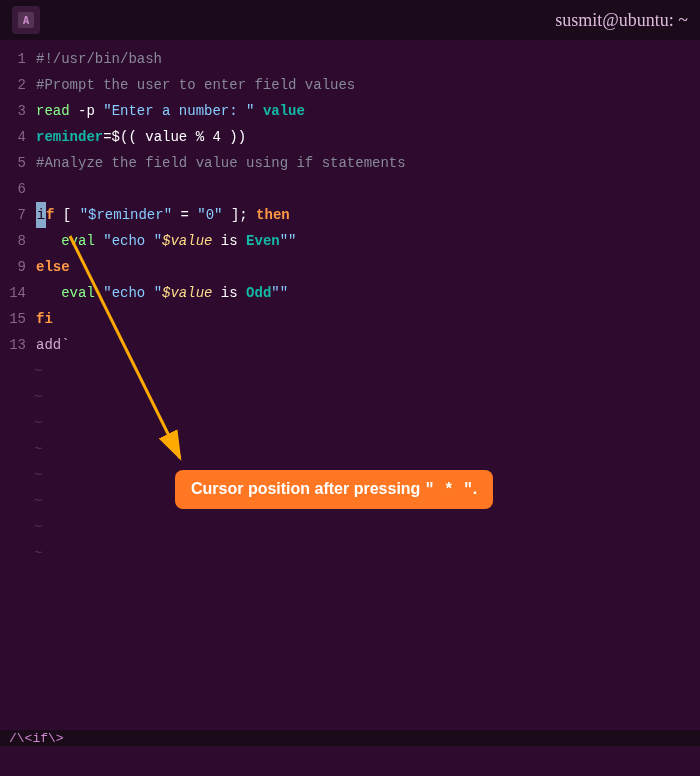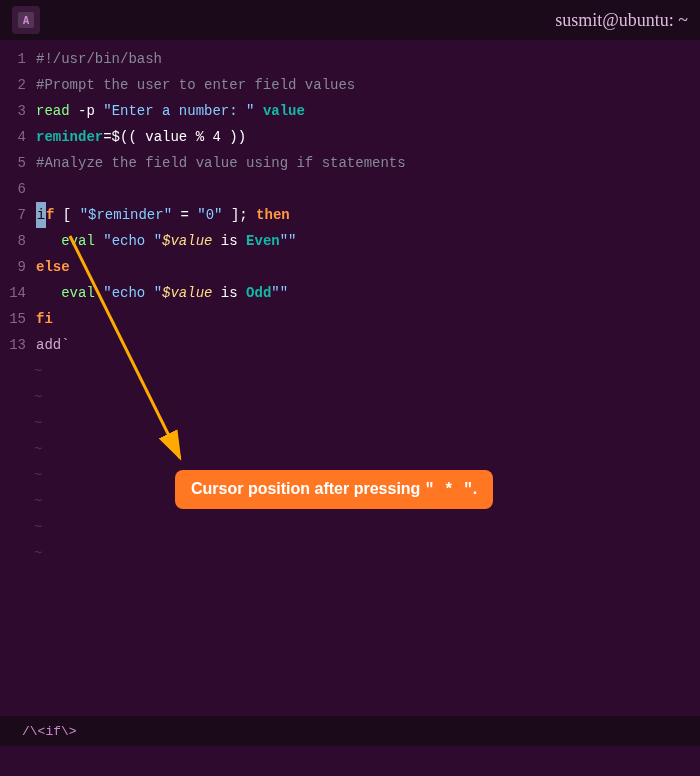--- a/index.html
+++ b/index.html
@@ -103,25 +103,25 @@
       color: #553355;
       padding-left: 2px;
     }
 
     
     .statusbar {
       position: absolute;
       bottom: 0;
       left: 0;
       width: 700px;
-      height: 30px;
+      height: 16px;
       background: #1a0a1a;
       display: flex;
       align-items: center;
-      padding: 0 22px;
+      padding: 0 9px;
       color: #cc88cc;
       font-size: 13px;
     }
 
     
     .tooltip-box {
       position: absolute;
       top: 220px;
       left: 170px;
       background: #ff7722;

